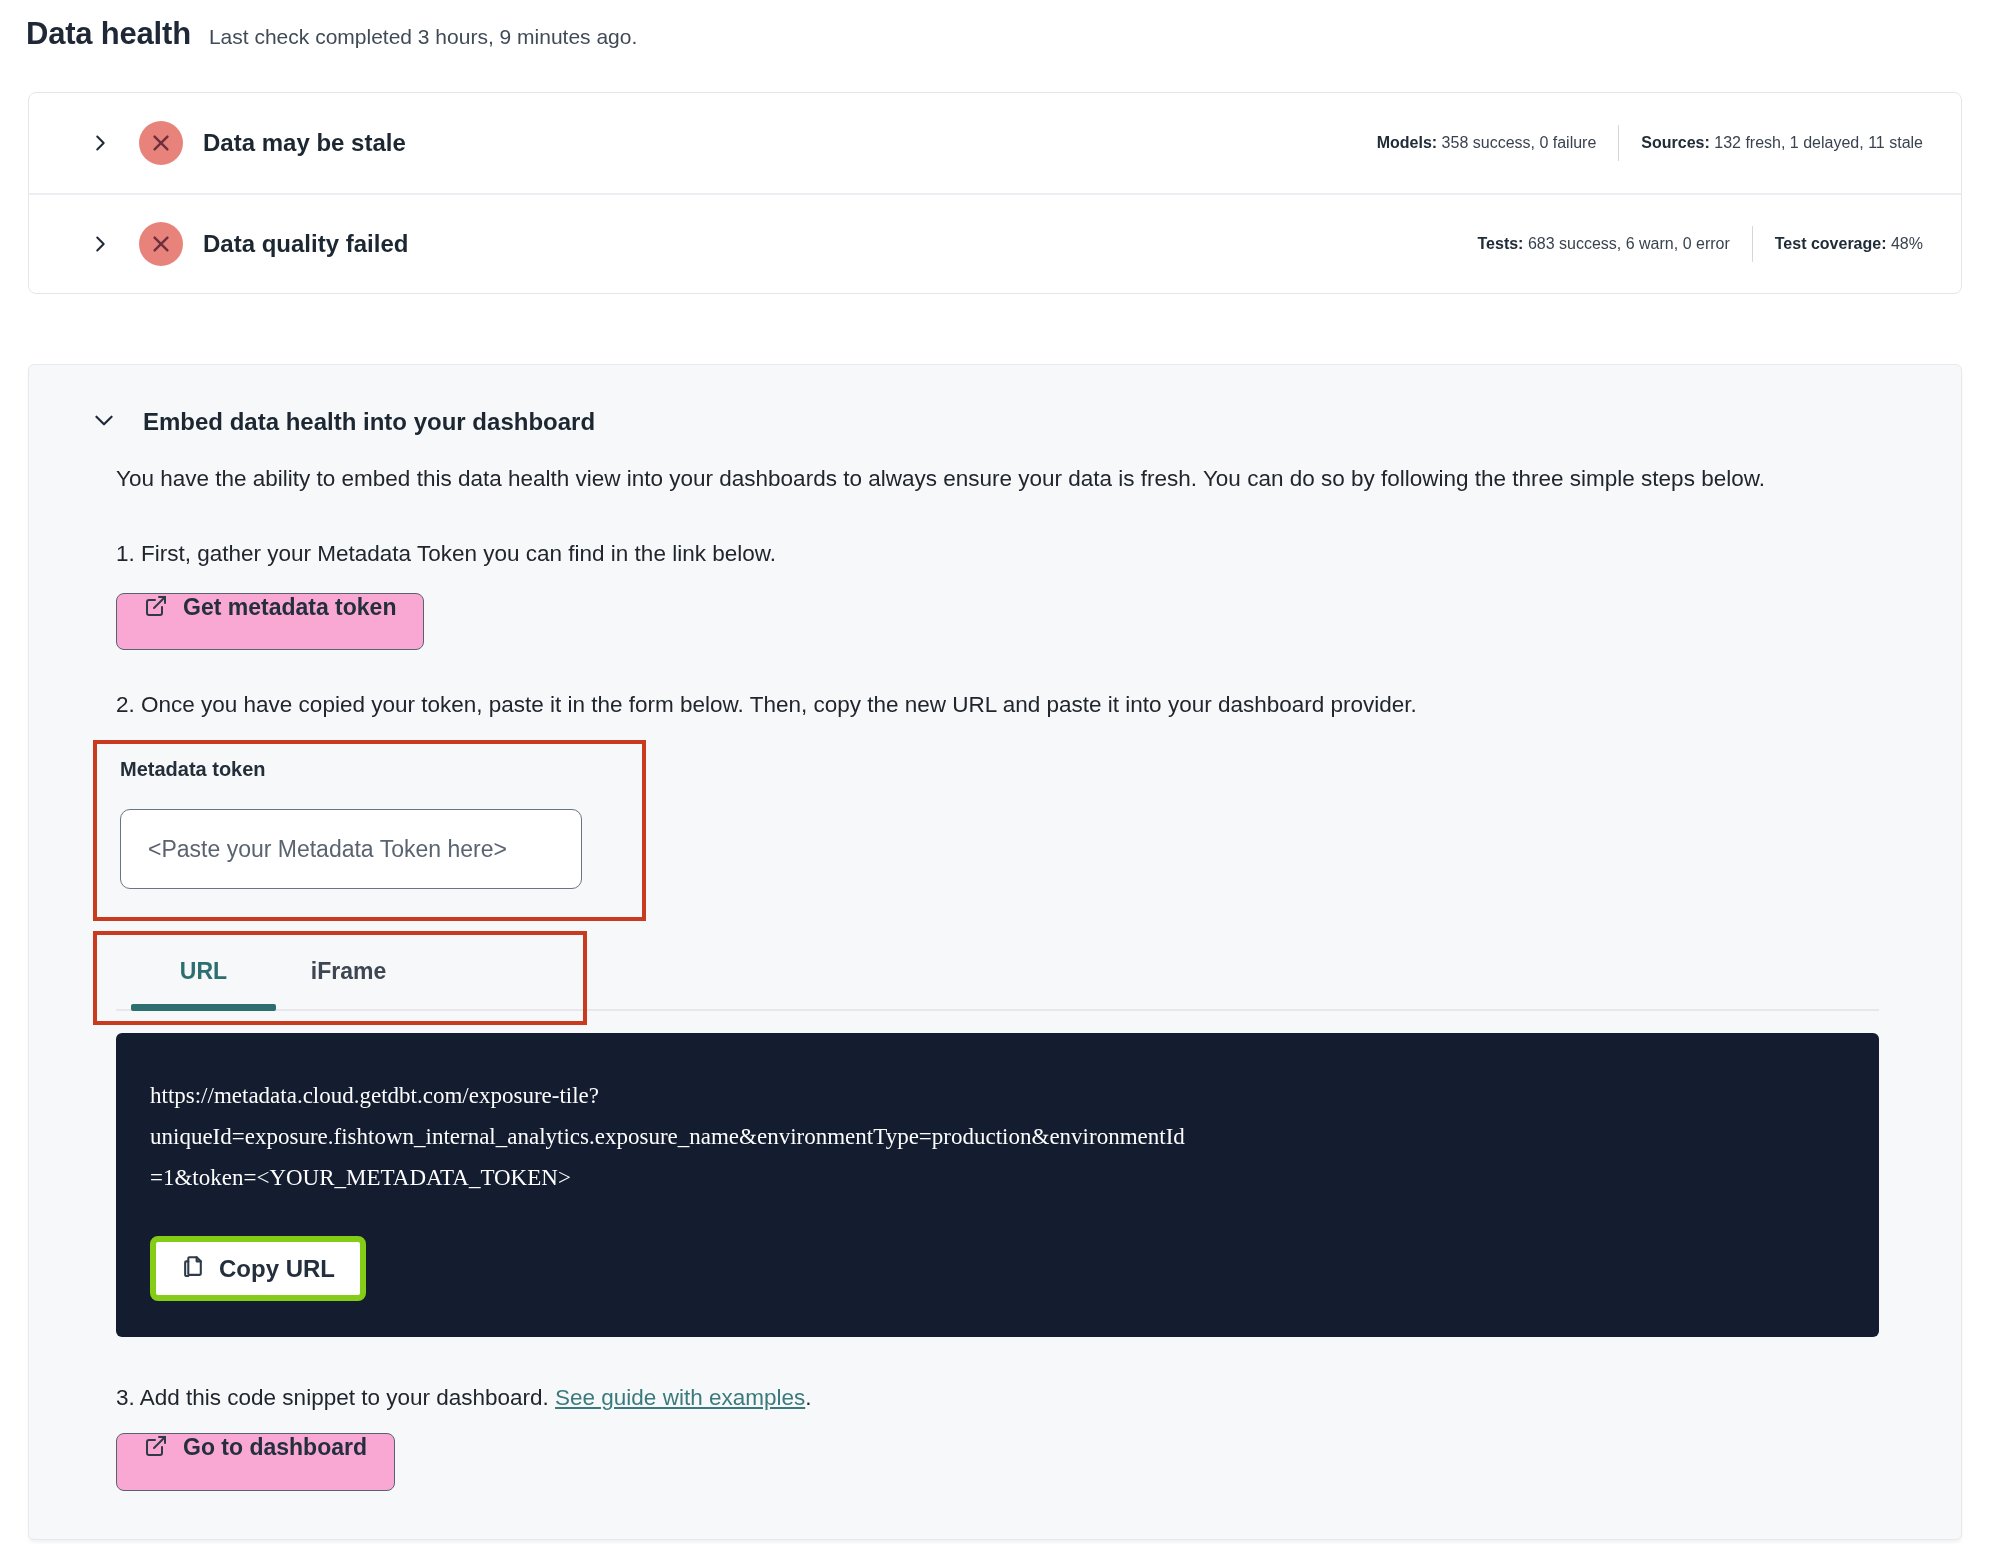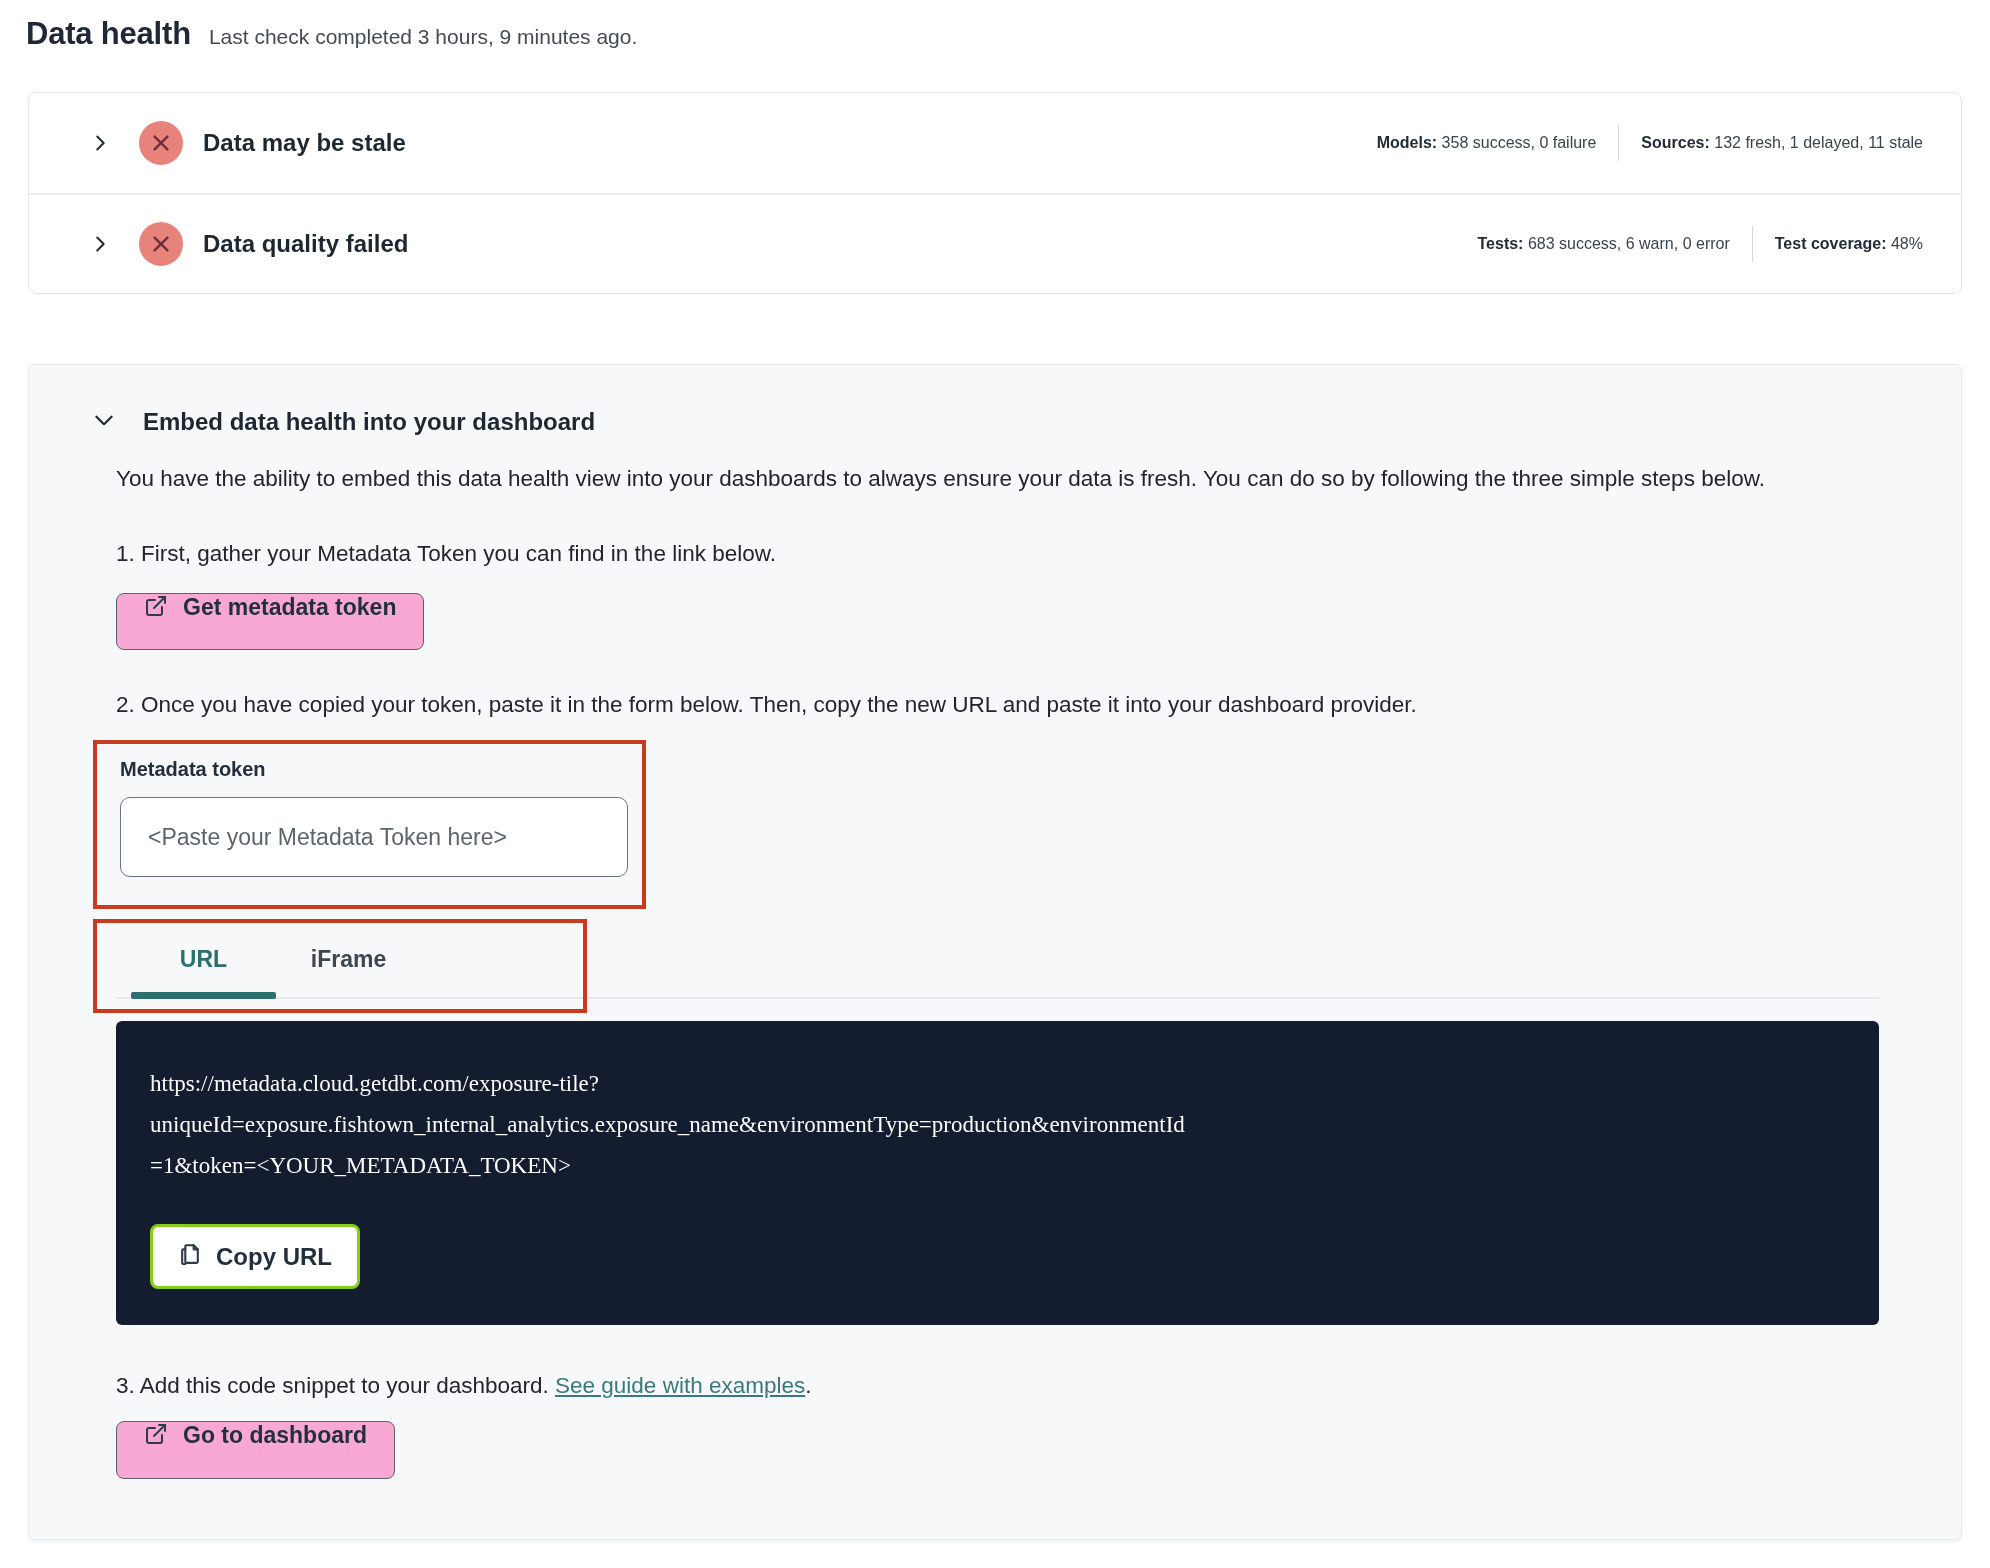--- a/index.html
+++ b/index.html
@@ -68,22 +68,22 @@
 
   
   .annotation-token-box {
     margin-top:22px; margin-left:-23px;
     width:553px;
     border:4px solid var(--annotation-red);
     padding:14px 0 28px 23px;
   }
   .field-label { font-size:20px; font-weight:700; color:#242e3b; }
   .token-input {
-    margin-top:16px; display:block;
-    width:508px; height:80px;
+    margin-top:28px; display:block;
+    width:462px; height:80px;
     border:1.5px solid #6b7482; border-radius:10px;
     background:#fff; padding:0 27px;
     font-family:"Liberation Sans", sans-serif;
     font-size:23px; color:#39424e;
   }
   .token-input::placeholder { color:#5a6470; opacity:1; }
 
   .tabs-wrap { position:relative; margin-top:12px; }
   .annotation-tabs-box {
     position:absolute; left:-23px; top:-2px;
@@ -106,21 +106,21 @@
   .code-block {
     margin-top:22px; width:1763px;
     background:var(--code-bg);
     border-radius:6px;
     padding:42px 34px 36px 34px;
   }
   .code-lines { font-family:Liberation Serif, serif; font-size:23px; line-height:41px; color:#fdfdfd; }
   .copy-btn {
     margin-top:38px;
     display:inline-flex; align-items:center; gap:13px;
-    background:#fff; border:3px solid #84cc16; border-radius:8px;
+    background:#fff; border:6px solid #84cc16; border-radius:8px;
     height:65px; padding:0 25px;
     font-family:"Liberation Sans", sans-serif;
     font-size:24px; font-weight:700; color:#232f3d;
     cursor:pointer;
   }
 
   .step3 { margin-top:48px; font-size:22.5px; color:#21262e; }
   .guide-link { color:#3a7a7c; text-decoration:underline; cursor:pointer; }
 </style>
 </head>

